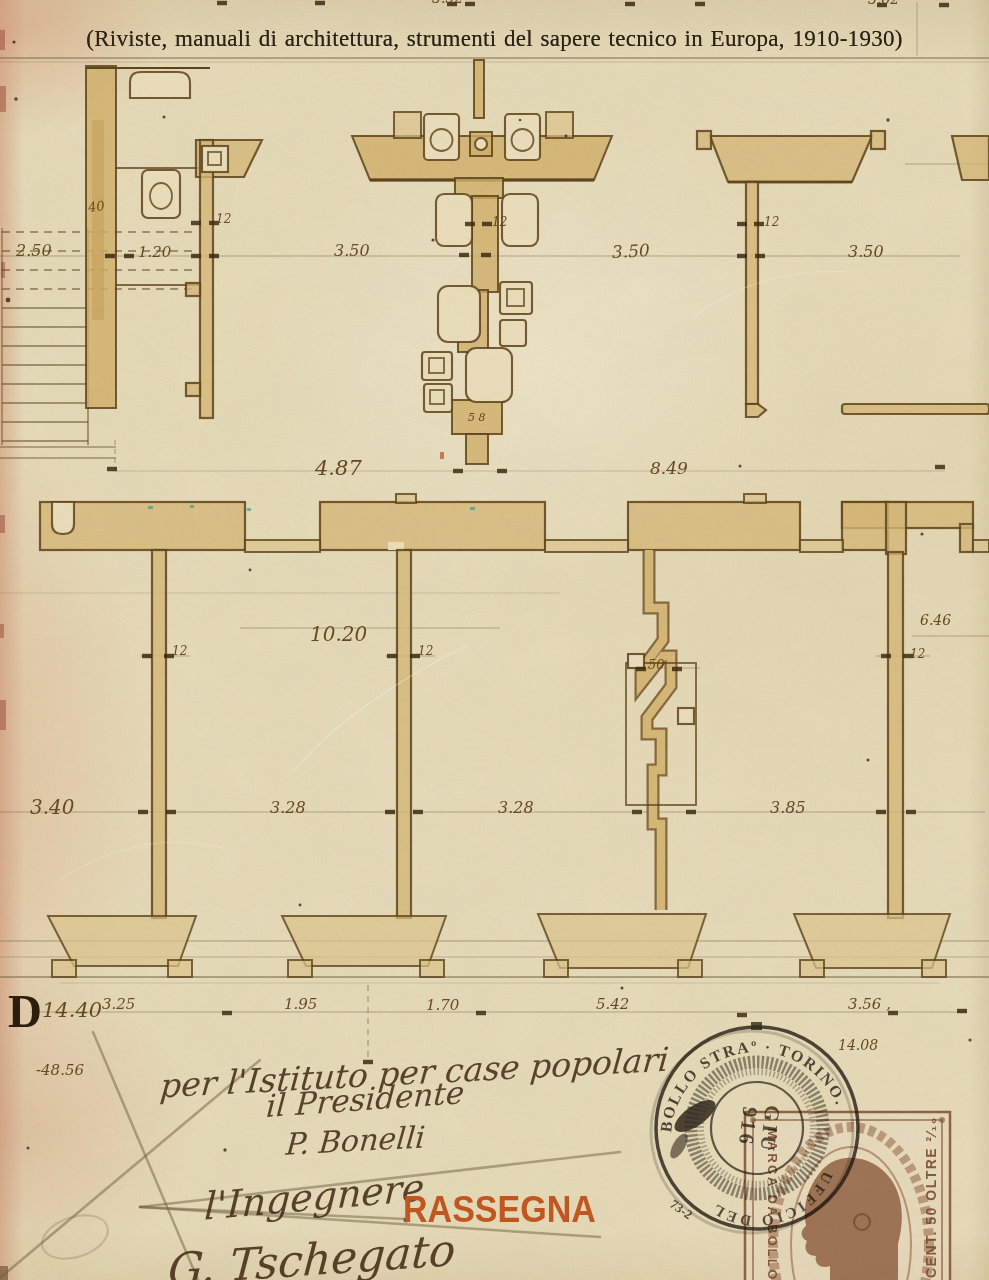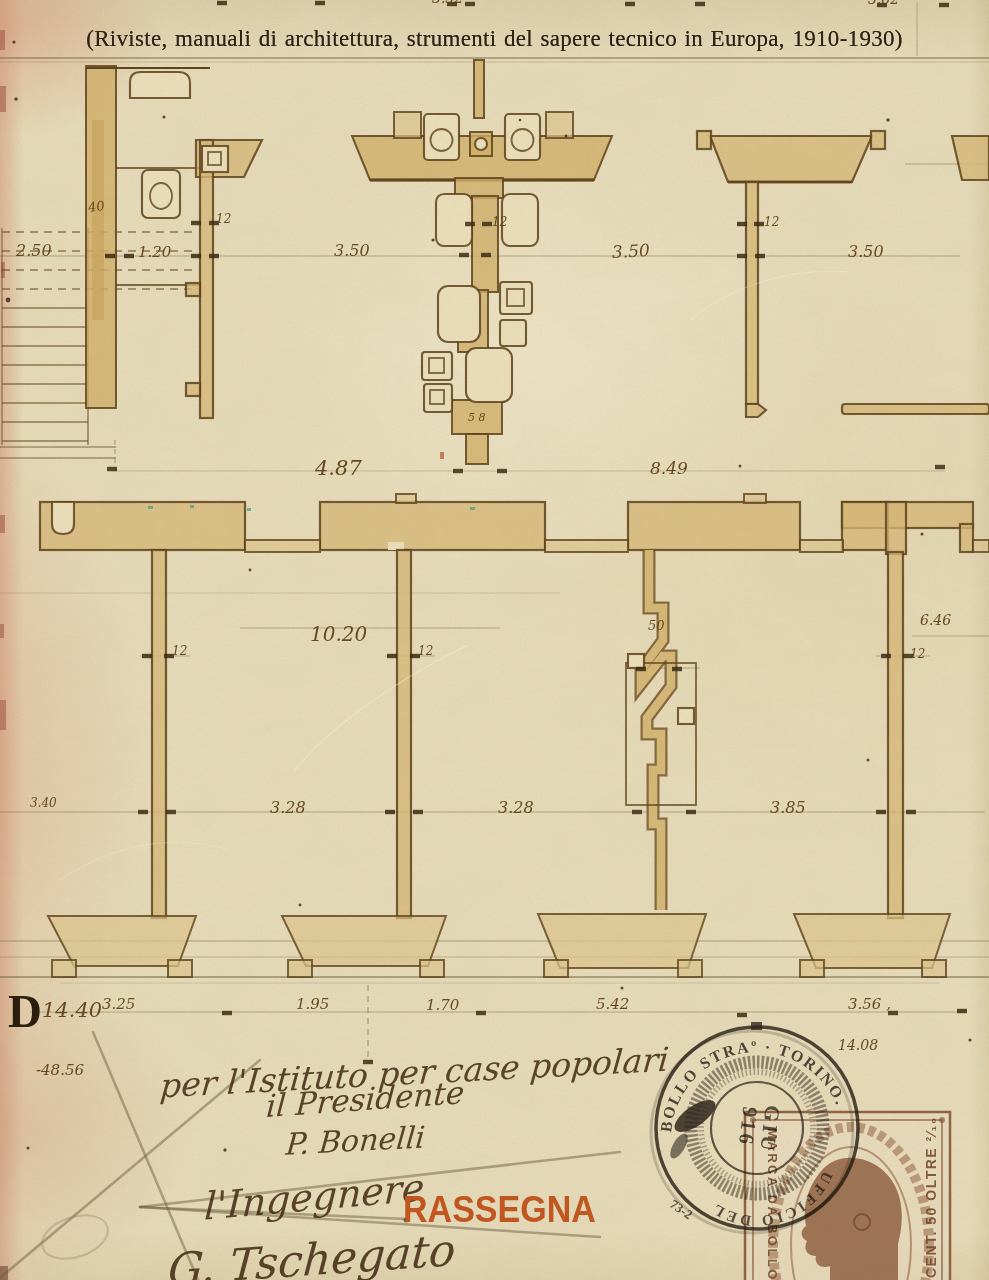--- a/index.html
+++ b/index.html
@@ -326,29 +326,29 @@
       <span class="dim" style="left: 492px; top: 216px; font-size: 12px;">12</span>
       <span class="dim" style="left: 612px; top: 243px; font-size: 17px; transform: rotate(-3deg);">3.50</span>
       <span class="dim" style="left: 764px; top: 216px; font-size: 12px;">12</span>
       <span class="dim" style="left: 848px; top: 244px; font-size: 16px;">3.50</span>
       <span class="dim" style="left: 468px; top: 404px; font-size: 11px; margin-top: 8px;">5 8</span>
       <span class="dim" style="left: 315px; top: 458px; font-size: 21px;">4.87</span>
       <span class="dim" style="left: 650px; top: 460px; font-size: 17px;">8.49</span>
       <span class="dim" style="left: 310px; top: 612px; font-size: 20px; margin-top: 12px;">10.20</span>
       <span class="dim" style="left: 172px; top: 645px; font-size: 12px;">12</span>
       <span class="dim" style="left: 418px; top: 645px; font-size: 12px;">12</span>
-      <span class="dim" style="left: 648px; top: 619px; font-size: 13px; text-align: center;">50</span>
+      <span class="dim" style="left: 648px; top: 658px; font-size: 13px; text-align: center;">50</span>
       <span class="dim" style="left: 910px; top: 648px; font-size: 12px;">12</span>
       <span class="dim" style="left: 920px; top: 613px; font-size: 14px;">6.46</span>
-      <span class="dim" style="left: 30px; top: 797px; font-size: 12px;">3.40</span>
+      <span class="dim" style="left: 30px; top: 797px; font-size: 20px;">3.40</span>
       <span class="dim" style="left: 270px; top: 800px; font-size: 16px;">3.28</span>
       <span class="dim" style="left: 498px; top: 800px; font-size: 16px;">3.28</span>
       <span class="dim" style="left: 770px; top: 800px; font-size: 16px;">3.85</span>
       <span class="dim" style="left: 102px; top: 997px; font-size: 15px;">3.25</span>
-      <span class="dim" style="left: 284px; top: 997px; font-size: 15px; margin-left: 12px;">1.95</span>
+      <span class="dim" style="left: 284px; top: 997px; font-size: 15px;">1.95</span>
       <span class="dim" style="left: 394px; top: 998px; font-size: 15px; margin-left: 32px;">1.70</span>
       <span class="dim" style="left: 596px; top: 997px; font-size: 15px;">5.42</span>
       <span class="dim" style="left: 848px; top: 997px; font-size: 15px;">3.56 ,</span>
       <span class="dim" style="left: 838px; top: 1038px; font-size: 14px;">14.08</span>
       <span class="dim" style="left: 42px; top: 1000px; font-size: 21px;">14.40</span>
       <span class="dim" style="left: 36px; top: 1063px; font-size: 15px;">-48.56</span>
     </div>
   <div class="layer" id="hws">
       <span class="hw" style="left: 160px; top: 1056px; font-size: 33px; transform: rotate(-3deg) skewX(-8deg);">per l'Istituto per case popolari</span>
       <span class="hw" style="left: 266px; top: 1084px; font-size: 31px; transform: rotate(-4deg) skewX(-8deg);">il Presidente</span>

